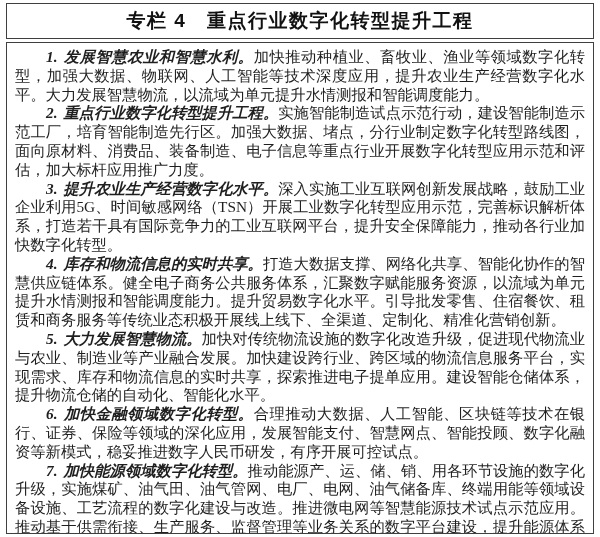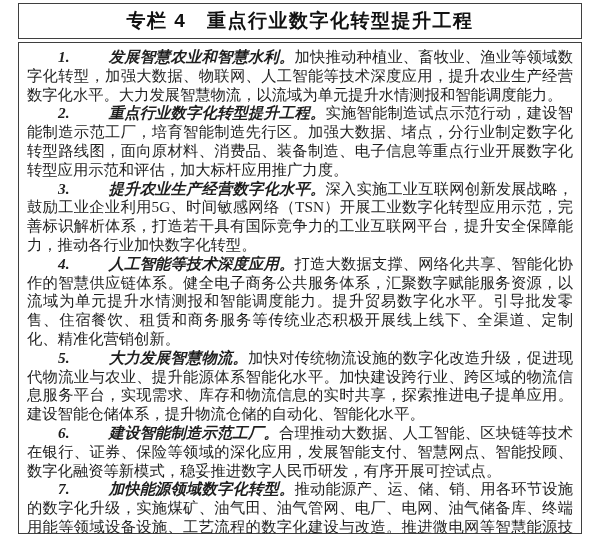--- a/index.html
+++ b/index.html
@@ -5,21 +5,21 @@
   html, body {
     margin: 0;
     padding: 0;
     background: #ffffff;
   }
   .page {
     position: relative;
     width: 600px;
     height: 537px;
     box-sizing: border-box;
-    padding: 3px 18px;
+    padding: 3px 6px;
     background: #ffffff;
     color: #1f1f1f;
     font-family: "Liberation Serif", "DejaVu Serif", serif;
     overflow: hidden;
   }
   .title-box {
     box-sizing: border-box;
     height: 36px;
     border: 1px solid #3f3f3f;
     display: flex;
@@ -56,43 +56,42 @@
     word-break: break-all;
   }
   .para .num {
     font-weight: 700;
     font-style: italic;
     margin-right: 6px;
   }
   .para .lead {
     font-weight: 700;
     font-style: italic;
-    margin-left: 33px;
   }
 </style>
 </head>
 <body>
 
 <div class="page">
 
   <div class="title-box">
     <h1 class="panel-title">专栏 4　重点行业数字化转型提升工程</h1>
   </div>
 
   <div class="body-box">
 
     <p class="para"><span class="num">1.</span><span class="lead">发展智慧农业和智慧水利。</span><span class="ptext">加快推动种植业、畜牧业、渔业等领域数字化转型，加强大数据、物联网、人工智能等技术深度应用，提升农业生产经营数字化水平。大力发展智慧物流，以流域为单元提升水情测报和智能调度能力。</span></p>
 
     <p class="para"><span class="num">2.</span><span class="lead">重点行业数字化转型提升工程。</span><span class="ptext">实施智能制造试点示范行动，建设智能制造示范工厂，培育智能制造先行区。加强大数据、堵点，分行业制定数字化转型路线图，面向原材料、消费品、装备制造、电子信息等重点行业开展数字化转型应用示范和评估，加大标杆应用推广力度。</span></p>
 
     <p class="para"><span class="num">3.</span><span class="lead">提升农业生产经营数字化水平。</span><span class="ptext">深入实施工业互联网创新发展战略，鼓励工业企业利用5G、时间敏感网络（TSN）开展工业数字化转型应用示范，完善标识解析体系，打造若干具有国际竞争力的工业互联网平台，提升安全保障能力，推动各行业加快数字化转型。</span></p>
 
-    <p class="para"><span class="num">4.</span><span class="lead">人工智能等技术深度应用。</span><span class="ptext">打造大数据支撑、网络化共享、智能化协作的智慧供应链体系。健全电子商务公共服务体系，汇聚数字赋能服务资源，以流域为单元提升水情测报和智能调度能力。提升贸易数字化水平。引导批发零售、住宿餐饮、租赁和商务服务等传统业态积极开展线上线下、全渠道、定制化、精准化营销创新。</span></p>
+    <p class="para"><span class="num">4.</span><span class="lead">库存和物流信息的实时共享。</span><span class="ptext">打造大数据支撑、网络化共享、智能化协作的智慧供应链体系。健全电子商务公共服务体系，汇聚数字赋能服务资源，以流域为单元提升水情测报和智能调度能力。提升贸易数字化水平。引导批发零售、住宿餐饮、租赁和商务服务等传统业态积极开展线上线下、全渠道、定制化、精准化营销创新。</span></p>
 
-    <p class="para"><span class="num">5.</span><span class="lead">大力发展智慧物流。</span><span class="ptext">加快对传统物流设施的数字化改造升级，促进现代物流业与农业、提升能源体系智能化水平。加快建设跨行业、跨区域的物流信息服务平台，实现需求、库存和物流信息的实时共享，探索推进电子提单应用。建设智能仓储体系，提升物流仓储的自动化、智能化水平。</span></p>
+    <p class="para"><span class="num">5.</span><span class="lead">大力发展智慧物流。</span><span class="ptext">加快对传统物流设施的数字化改造升级，促进现代物流业与农业、制造业等产业融合发展。加快建设跨行业、跨区域的物流信息服务平台，实现需求、库存和物流信息的实时共享，探索推进电子提单应用。建设智能仓储体系，提升物流仓储的自动化、智能化水平。</span></p>
 
-    <p class="para"><span class="num">6.</span><span class="lead">建设智能制造示范工厂。</span><span class="ptext">合理推动大数据、人工智能、区块链等技术在银行、证券、保险等领域的深化应用，发展智能支付、智慧网点、智能投顾、数字化融资等新模式，稳妥推进数字人民币研发，有序开展可控试点。</span></p>
+    <p class="para"><span class="num">6.</span><span class="lead">加快金融领域数字化转型。</span><span class="ptext">合理推动大数据、人工智能、区块链等技术在银行、证券、保险等领域的深化应用，发展智能支付、智慧网点、智能投顾、数字化融资等新模式，稳妥推进数字人民币研发，有序开展可控试点。</span></p>
 
     <p class="para"><span class="num">7.</span><span class="lead">加快能源领域数字化转型。</span><span class="ptext">推动能源产、运、储、销、用各环节设施的数字化升级，实施煤矿、油气田、油气管网、电厂、电网、油气储备库、终端用能等领域设备设施、工艺流程的数字化建设与改造。推进微电网等智慧能源技术试点示范应用。推动基于供需衔接、生产服务、监督管理等业务关系的数字平台建设，提升能源体系智能化水平。</span></p>
 
   </div>
 
 </div>
 
 </body></html>

